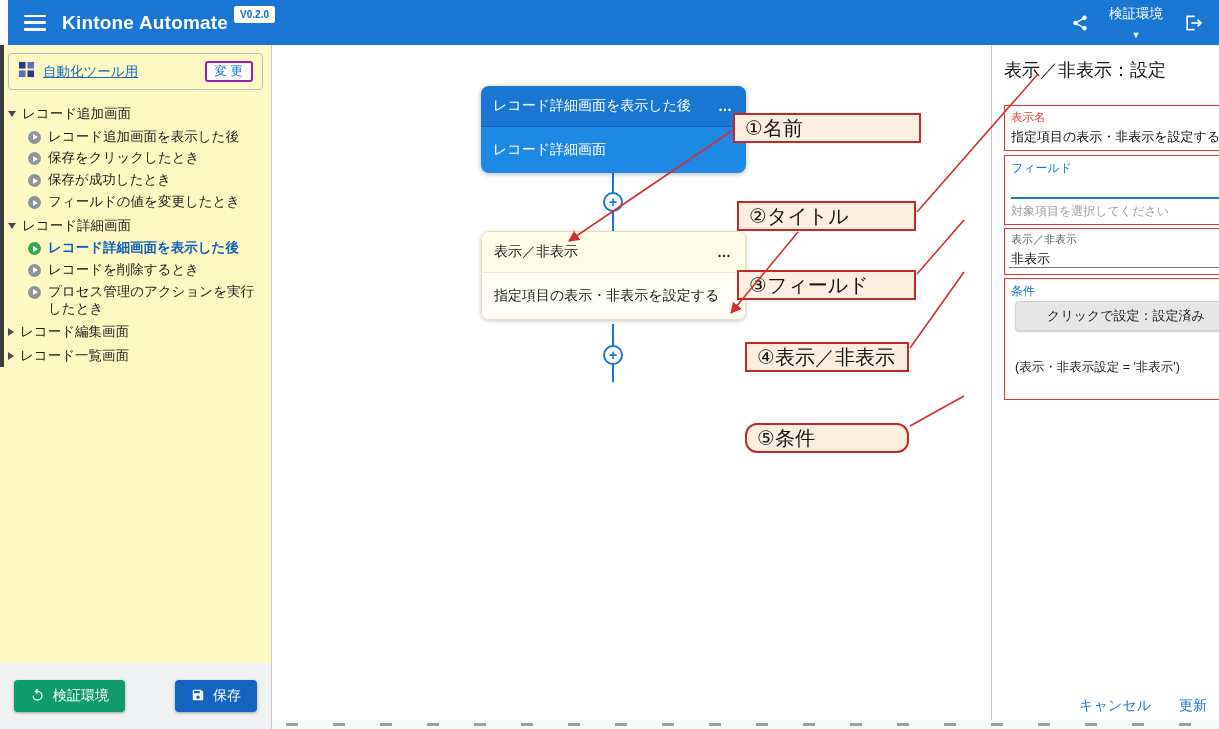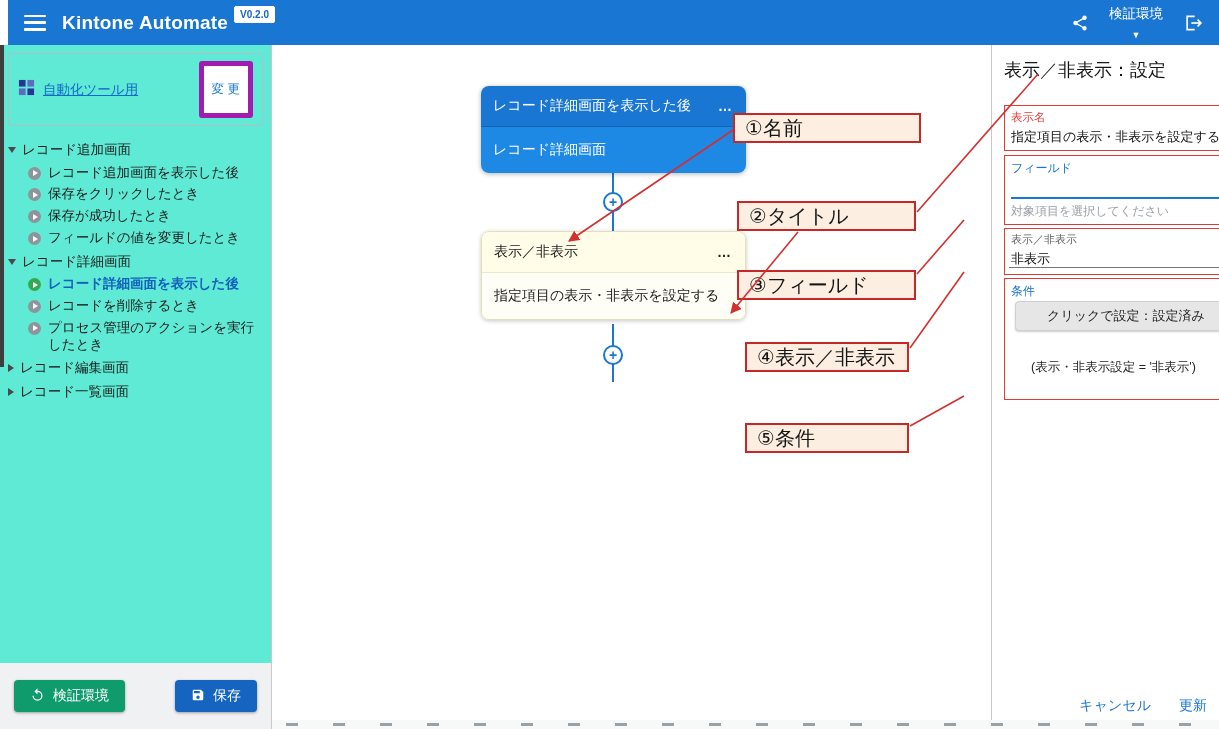--- a/index.html
+++ b/index.html
@@ -20,27 +20,27 @@
     padding: 2px 5px; border-radius: 2px; margin-top: -6px; border: 1px solid #fff; }
   .topbar-right { margin-left: auto; display: flex; align-items: center; gap: 20px; }
   .env { display: flex; align-items: center; gap: 7px; font-size: 13.5px; cursor: pointer; flex-direction: column; }
   .caret-sm { font-size: 9px; }
   .icon-btn { background: none; border: none; cursor: pointer; display: flex; align-items: center; }
 
   
   .main { position: absolute; top: 45px; left: 0; right: 0; bottom: 0; display: flex; }
 
   
-  .sidebar { width: 272px; flex: none; background: #5eead4; border-right: 1px solid #c8c8c8;
+  .sidebar { width: 272px; flex: none; background: #fef9c3; border-right: 1px solid #c8c8c8;
     display: flex; flex-direction: column; position: relative; }
   .app-selector { margin: 8px; border: 1px solid #b7bcc2; border-radius: 4px;
     padding: 7px 9px; display: flex; align-items: center; gap: 8px; }
   .app-link { color: #1669c9; font-size: 13.5px; text-decoration: underline; cursor: pointer; }
-  .change-button { margin-left: auto; background: #fff; border: 5px solid #a21caf;
-    color: #1976d2; font-size: 12.5px; padding: 15px 8px; border-radius: 3px; cursor: pointer; }
+  .change-button { margin-left: auto; background: #fff; border: 2px solid #a21caf;
+    color: #1976d2; font-size: 12.5px; padding: 0 8px; border-radius: 3px; cursor: pointer; }
   .tree { flex: 1; padding: 4px 6px 0 8px; font-size: 13.5px; color: #1c1c1c; overflow: hidden; }
   .tree-group { display: flex; align-items: center; gap: 6px; padding: 3px 0; cursor: pointer; }
   .tri { width: 0; height: 0; flex: none; }
   .tri-down { border-left: 4.5px solid transparent; border-right: 4.5px solid transparent;
     border-top: 6px solid #4a4a4a; }
   .tri-right { border-top: 4.5px solid transparent; border-bottom: 4.5px solid transparent;
     border-left: 6px solid #4a4a4a; }
   .tree-item { display: flex; align-items: flex-start; gap: 7px; padding: 2.5px 0 2.5px 20px;
     line-height: 1.25; cursor: pointer; }
   .ev { width: 13px; height: 13px; border-radius: 50%; background: #8e959a;
@@ -93,21 +93,21 @@
   .search-icon { position: absolute; right: 7px; top: 15px; cursor: pointer; }
   .blue-underline { position: absolute; left: 6px; right: 6px; top: 41px; height: 2px; background: #1976d2; }
   .fld-helper { position: absolute; left: 6px; top: 47px; font-size: 12px; color: #9aa0a6; }
   .select-caret { position: absolute; right: 8px; top: 18px; font-size: 9px; color: #555; }
   .gray-underline { position: absolute; left: 4px; right: 4px; bottom: 6px; height: 1px; background: #767676; }
   .rb-condition .fld-label-blue { position: absolute; left: 6px; top: 4px; }
   .condition-button { position: absolute; left: 10px; right: 10px; top: 22px; height: 30px;
     background: #e6e6e6; border: 1px solid #d0d0d0; border-radius: 4px; font-size: 13px; color: #222;
     display: flex; align-items: center; justify-content: center; cursor: pointer;
     box-shadow: 0 1px 2px rgba(0,0,0,.2); font-family: inherit; }
-  .condition-summary { position: absolute; left: 26px; top: 80px; font-size: 12.5px; color: #222; }
+  .condition-summary { position: absolute; left: 10px; top: 80px; font-size: 12.5px; color: #222; }
   .panel-actions { position: absolute; right: 12px; bottom: 14px; display: flex; gap: 28px;
     font-size: 14px; color: #1976d2; }
   .panel-actions span { cursor: pointer; }
 
   
   .left-scrollbar { position: absolute; left: 0; top: 45px; width: 4px; height: 322px;
     background: #3d3d3d; z-index: 30; cursor: pointer; }
   .bottom-scrollbar { position: absolute; left: 272px; right: 0; bottom: 0; height: 9px;
     background: #f7f8f8; z-index: 25; cursor: pointer; }
   .bottom-scrollbar .dashes { height: 3px; margin: 3px 0 0 14px;
@@ -260,21 +260,21 @@
 
       <div class="connector" style="top:279px; height:58px;"></div>
       <div class="plus-circle" style="top:300px;">
         <span>+</span>
       </div>
 
       <div class="callout" style="left:461px; top:68px; width:188px;">①名前</div>
       <div class="callout" style="left:465px; top:156px; width:179px;">②タイトル</div>
       <div class="callout" style="left:465px; top:225px; width:179px;">③フィールド</div>
       <div class="callout" style="left:473px; top:297px; width:164px;">④表示／非表示</div>
-      <div class="callout" style="left:473px; top:378px; width:164px;">⑤条件</div>
+      <div class="callout" style="left:473px; top:378px; width:164px;border-radius:12px;">⑤条件</div>
     </section>
 
     <aside class="panel">
       <div class="panel-title">表示／非表示：設定</div>
 
       <div class="redbox rb-display-name">
         <div class="fld-label-red">表示名</div>
         <div class="fld-value">指定項目の表示・非表示を設定する</div>
       </div>
 

